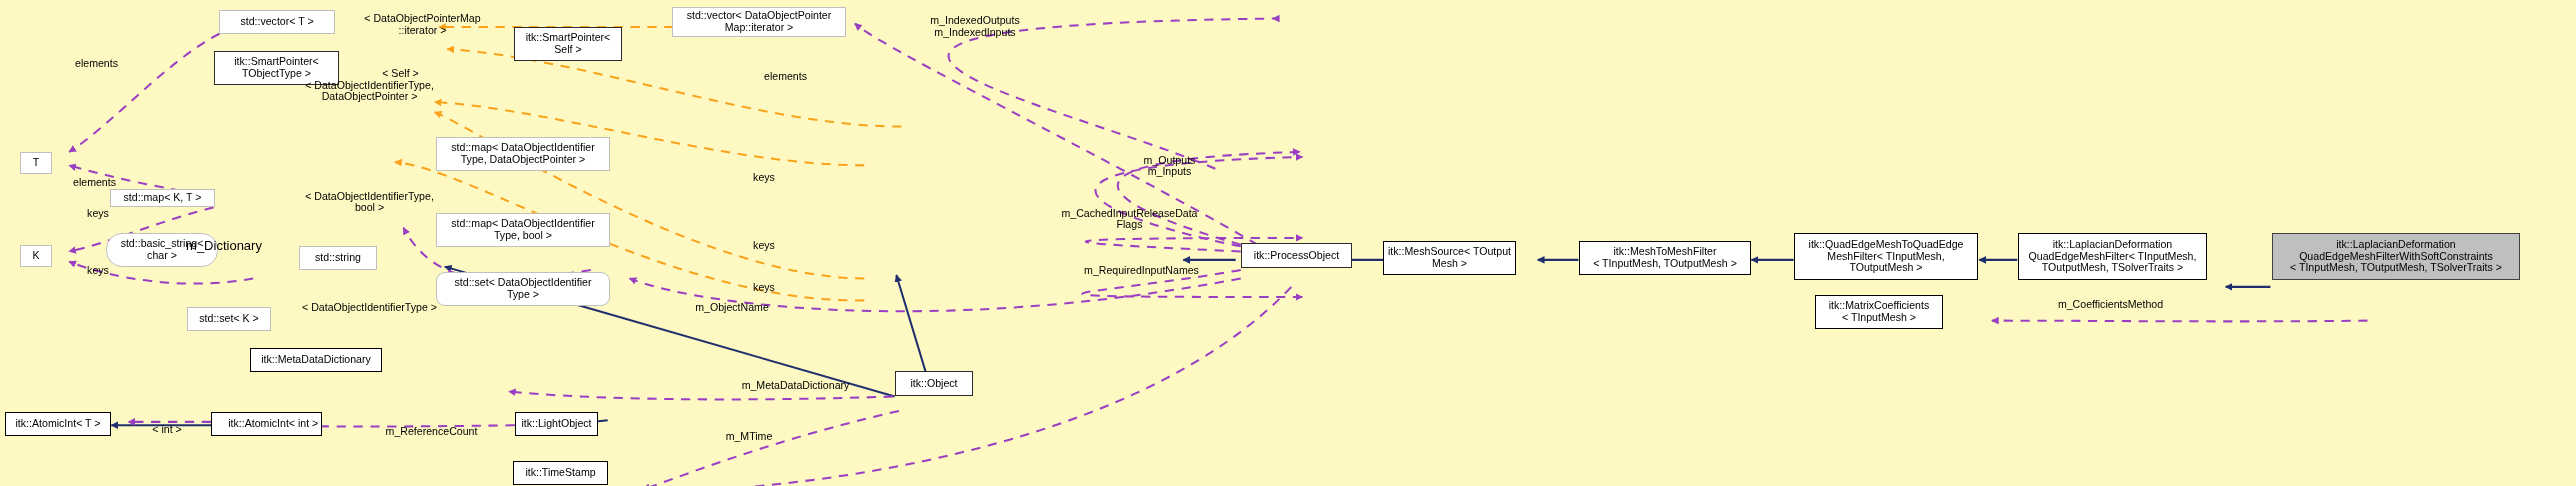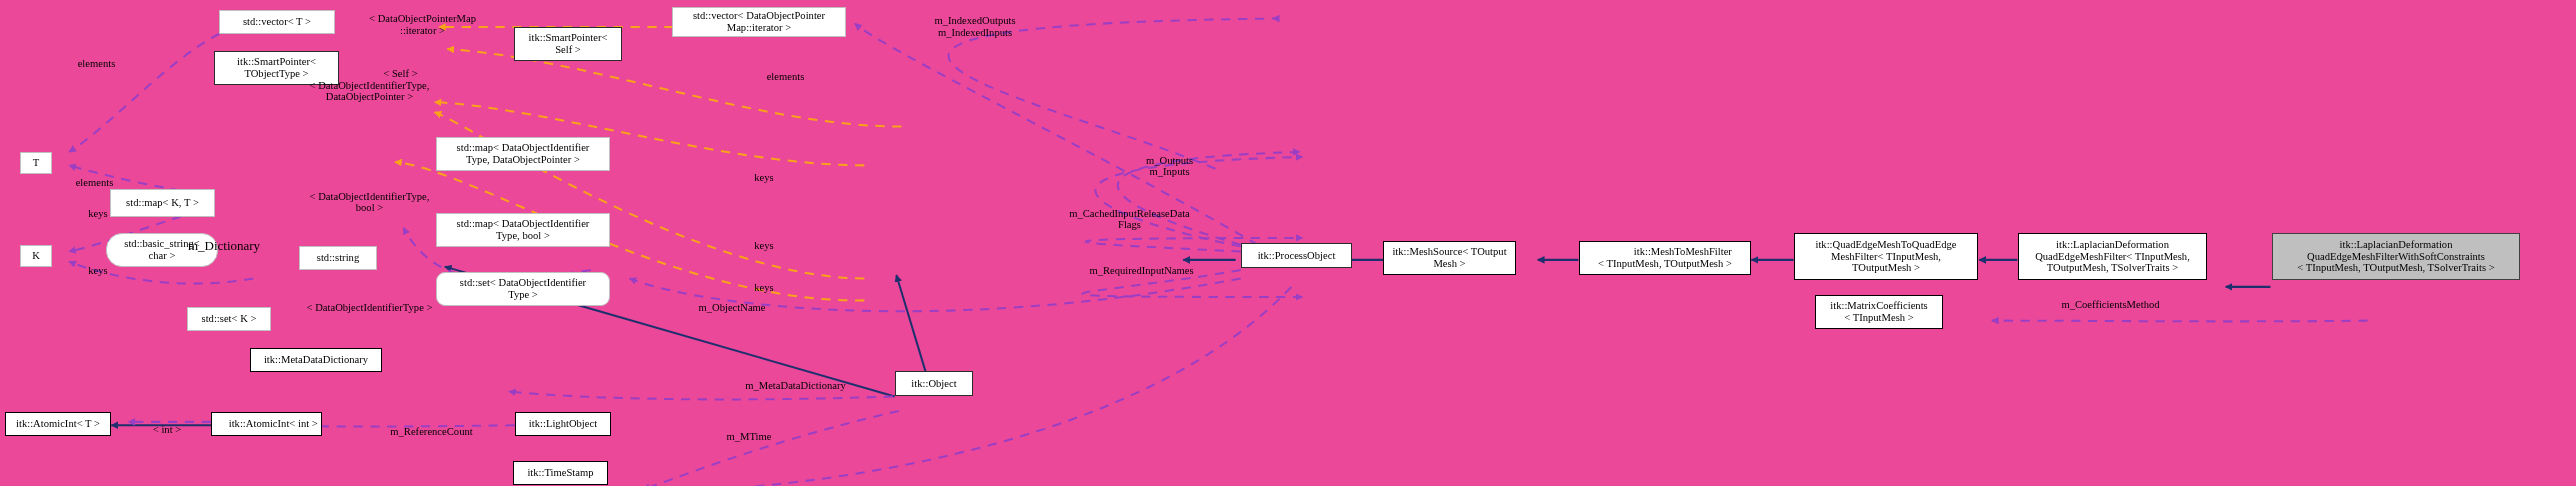--- a/index.html
+++ b/index.html
@@ -5,22 +5,22 @@
 <style>
   html, body {
     margin: 0;
     padding: 0;
     background: #ffffff;
   }
   #diagram {
     position: relative;
     width: 2576px;
     height: 486px;
-    background: #ec4899;
-    font-family: Liberation Serif, serif;
+    background: #fef9c3;
+    font-family: Liberation Sans, sans-serif;
     overflow: hidden;
   }
   #edges {
     position: absolute;
     left: 0;
     top: 0;
     width: 2576px;
     height: 486px;
     pointer-events: none;
   }
@@ -160,21 +160,21 @@
   </div>
 
   <div class="node plain" style="left:20px; top:152px; width:32px; height:22px; font-size:10.6px;">
     <span>T</span>
   </div>
 
   <div class="node plain" style="left:20px; top:245px; width:32px; height:22px; font-size:10.6px;">
     <span>K</span>
   </div>
 
-  <div class="node plain" style="left:110px; top:189px; width:105px; height:28px; font-size:10.6px;">
+  <div class="node plain" style="left:110px; top:189px; width:105px; height:18px; font-size:10.6px;">
     <span>std::map&lt; K, T &gt;</span>
   </div>
 
   <div class="node plain" style="left:106px; top:233px; width:112px; height:34px; font-size:10.6px;border-radius:16px;">
     <span>std::basic_string&lt;
 char &gt;</span>
   </div>
 
   <div class="node plain" style="left:270px; top:246px; width:78px; height:23.6px; font-size:10.6px;margin-left:29px;">
     <span>std::string</span>
@@ -204,42 +204,42 @@
   </div>
 
   <div class="node bold" style="left:1241px; top:243px; width:111px; height:25px; font-size:10.6px;">
     <span>itk::ProcessObject</span>
   </div>
 
   <div class="node bold" style="left:895px; top:371px; width:78px; height:25px; font-size:10.6px;text-align:center;">
     <span>itk::Object</span>
   </div>
 
-  <div class="node itk" style="left:515px; top:412px; width:96px; height:23.6px; font-size:10.6px;">
+  <div class="node itk" style="left:515px; top:412px; width:83px; height:23.6px; font-size:10.6px;">
     <span>itk::LightObject</span>
   </div>
 
   <div class="node itk" style="left:513px; top:461px; width:95px; height:23.6px; font-size:10.6px;">
     <span>itk::TimeStamp</span>
   </div>
 
   <div class="node itk" style="left:5px; top:412px; width:106px; height:23.6px; font-size:10.6px;">
     <span>itk::AtomicInt&lt; T &gt;</span>
   </div>
 
   <div class="node itk" style="left:211px; top:412px; width:111px; height:23.6px; font-size:10.6px;padding-left:16px;">
     <span>itk::AtomicInt&lt; int &gt;</span>
   </div>
 
   <div class="node itk" style="left:1383px; top:241px; width:133px; height:34px; font-size:10.6px;">
     <span>itk::MeshSource&lt; TOutput
 Mesh &gt;</span>
   </div>
 
-  <div class="node itk" style="left:1579px; top:241px; width:172px; height:34px; font-size:10.6px;text-align:right;">
+  <div class="node itk" style="left:1579px; top:241px; width:172px; height:34px; font-size:10.6px;">
     <span>itk::MeshToMeshFilter
 &lt; TInputMesh, TOutputMesh &gt;</span>
   </div>
 
   <div class="node itk" style="left:1794px; top:233px; width:184px; height:47px; font-size:10.6px;">
     <span>itk::QuadEdgeMeshToQuadEdge
 MeshFilter&lt; TInputMesh,
 TOutputMesh &gt;</span>
   </div>
 

